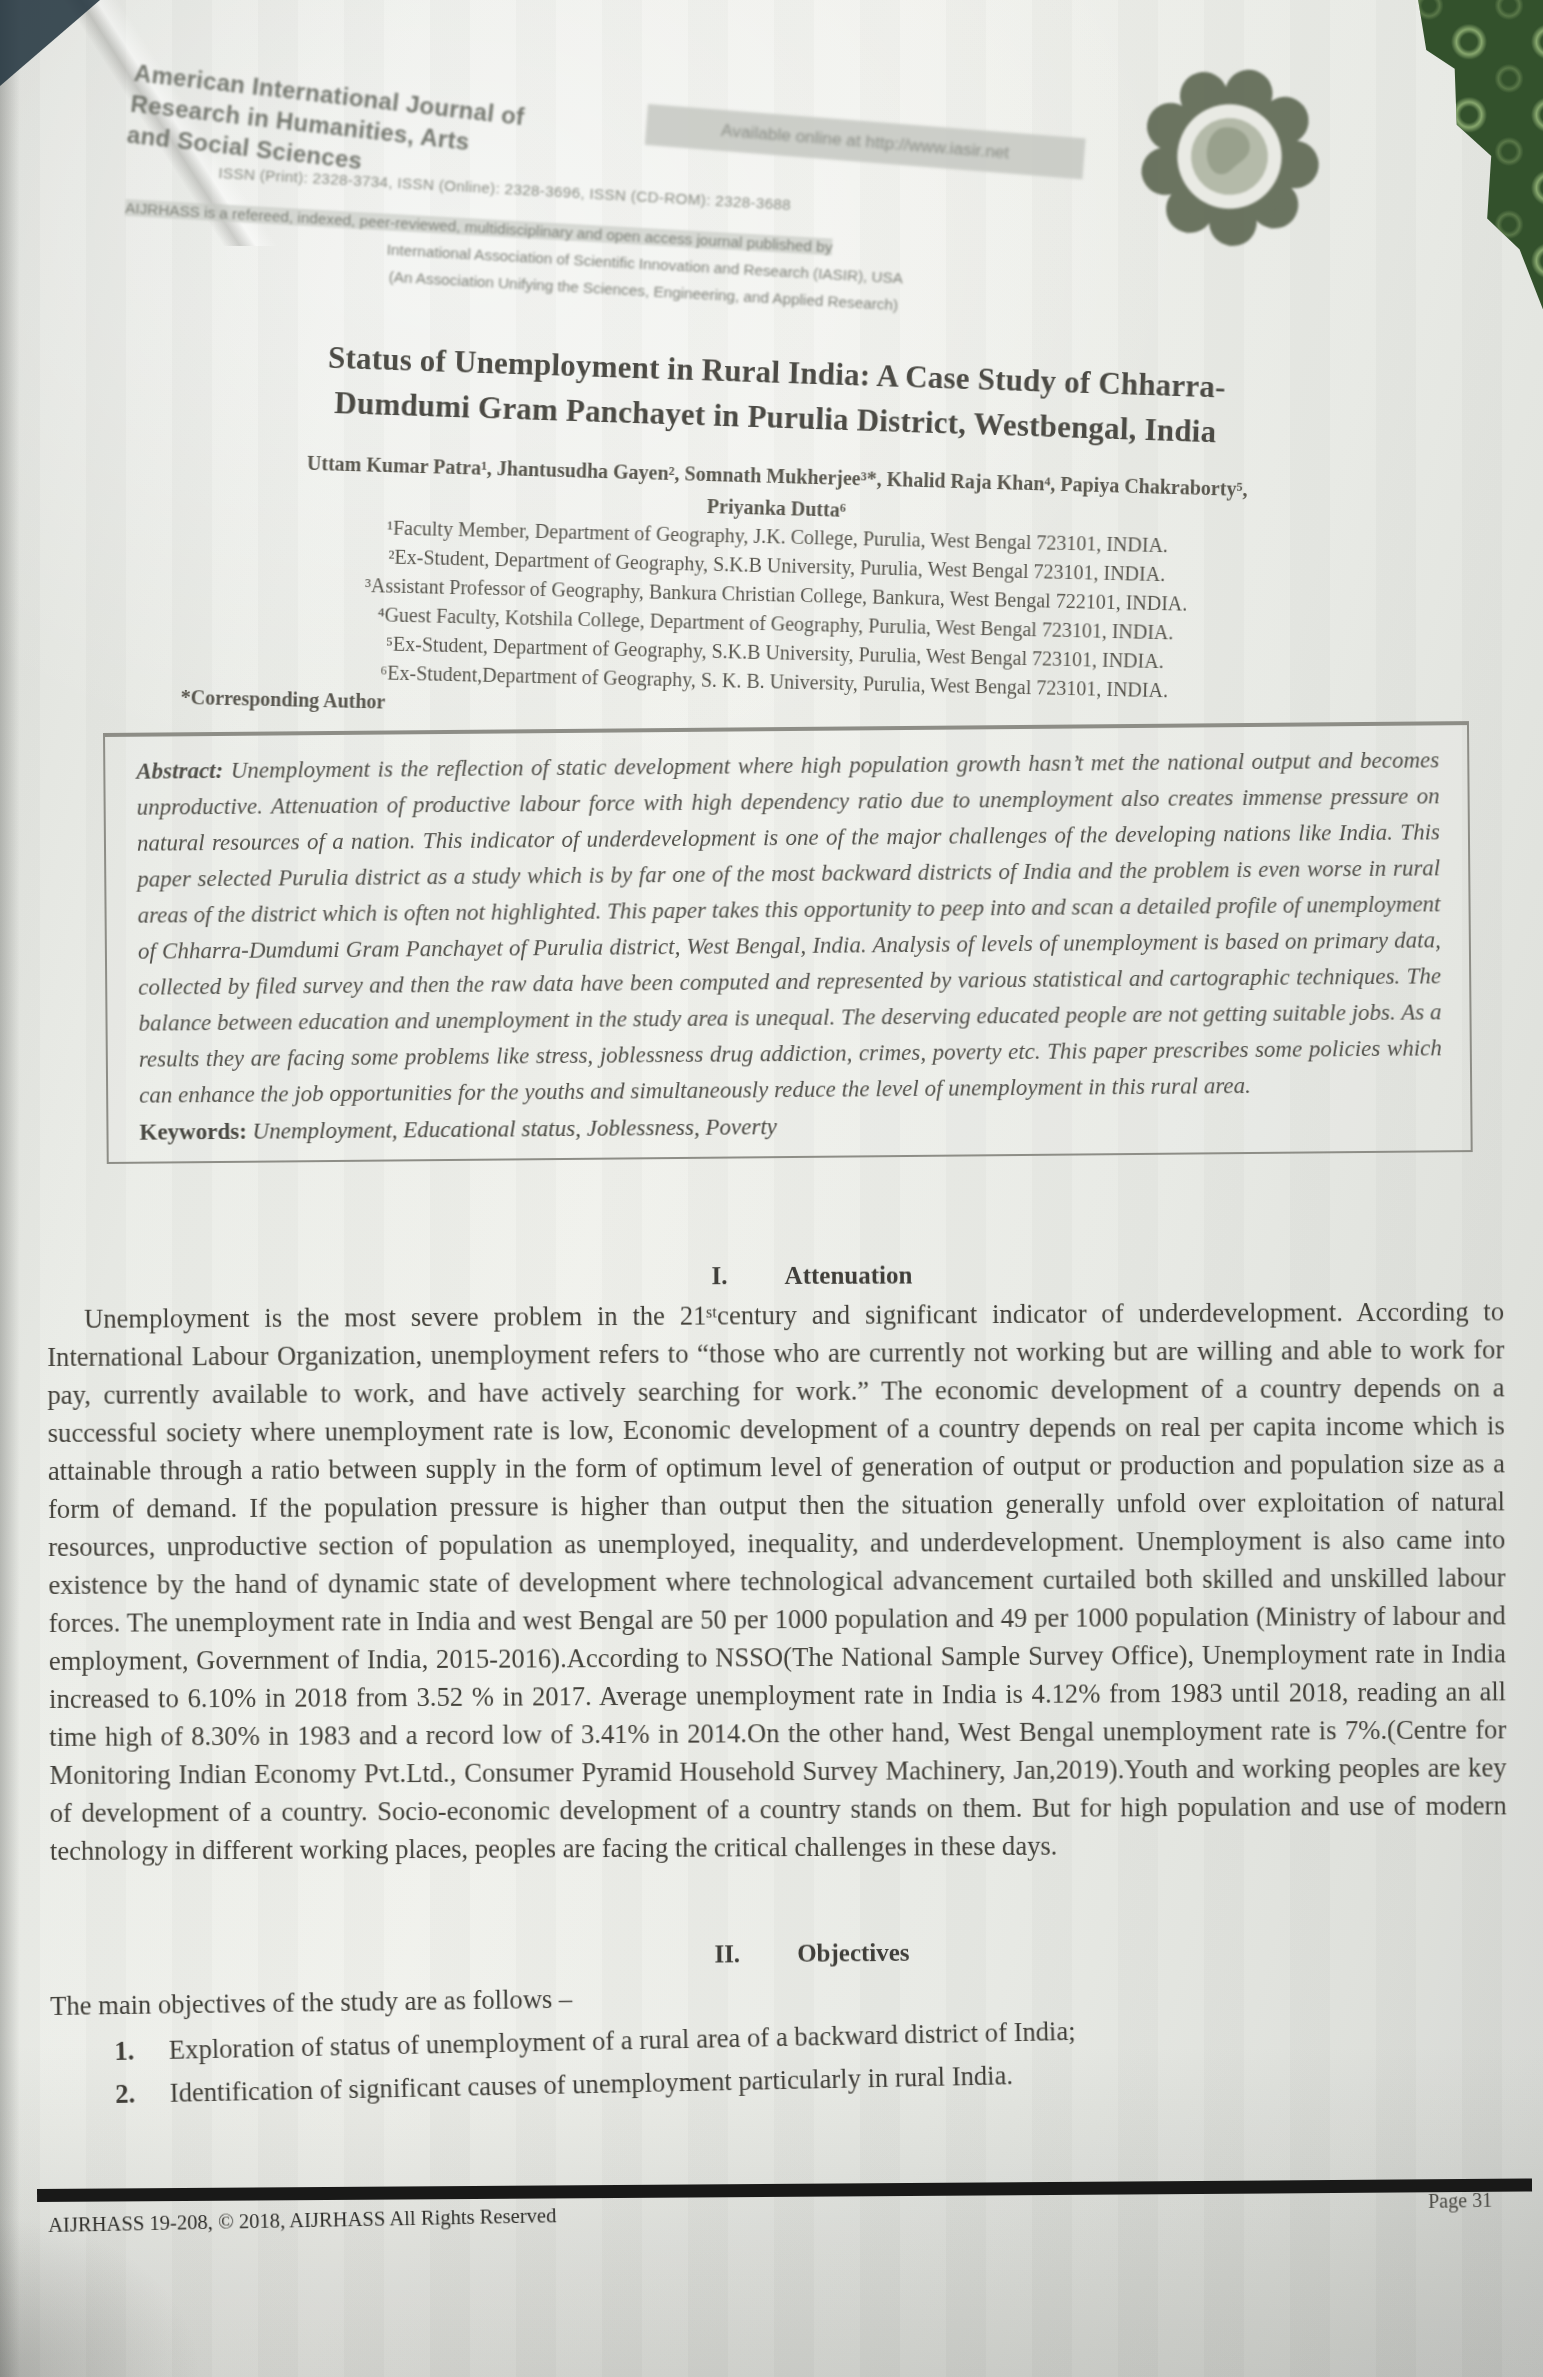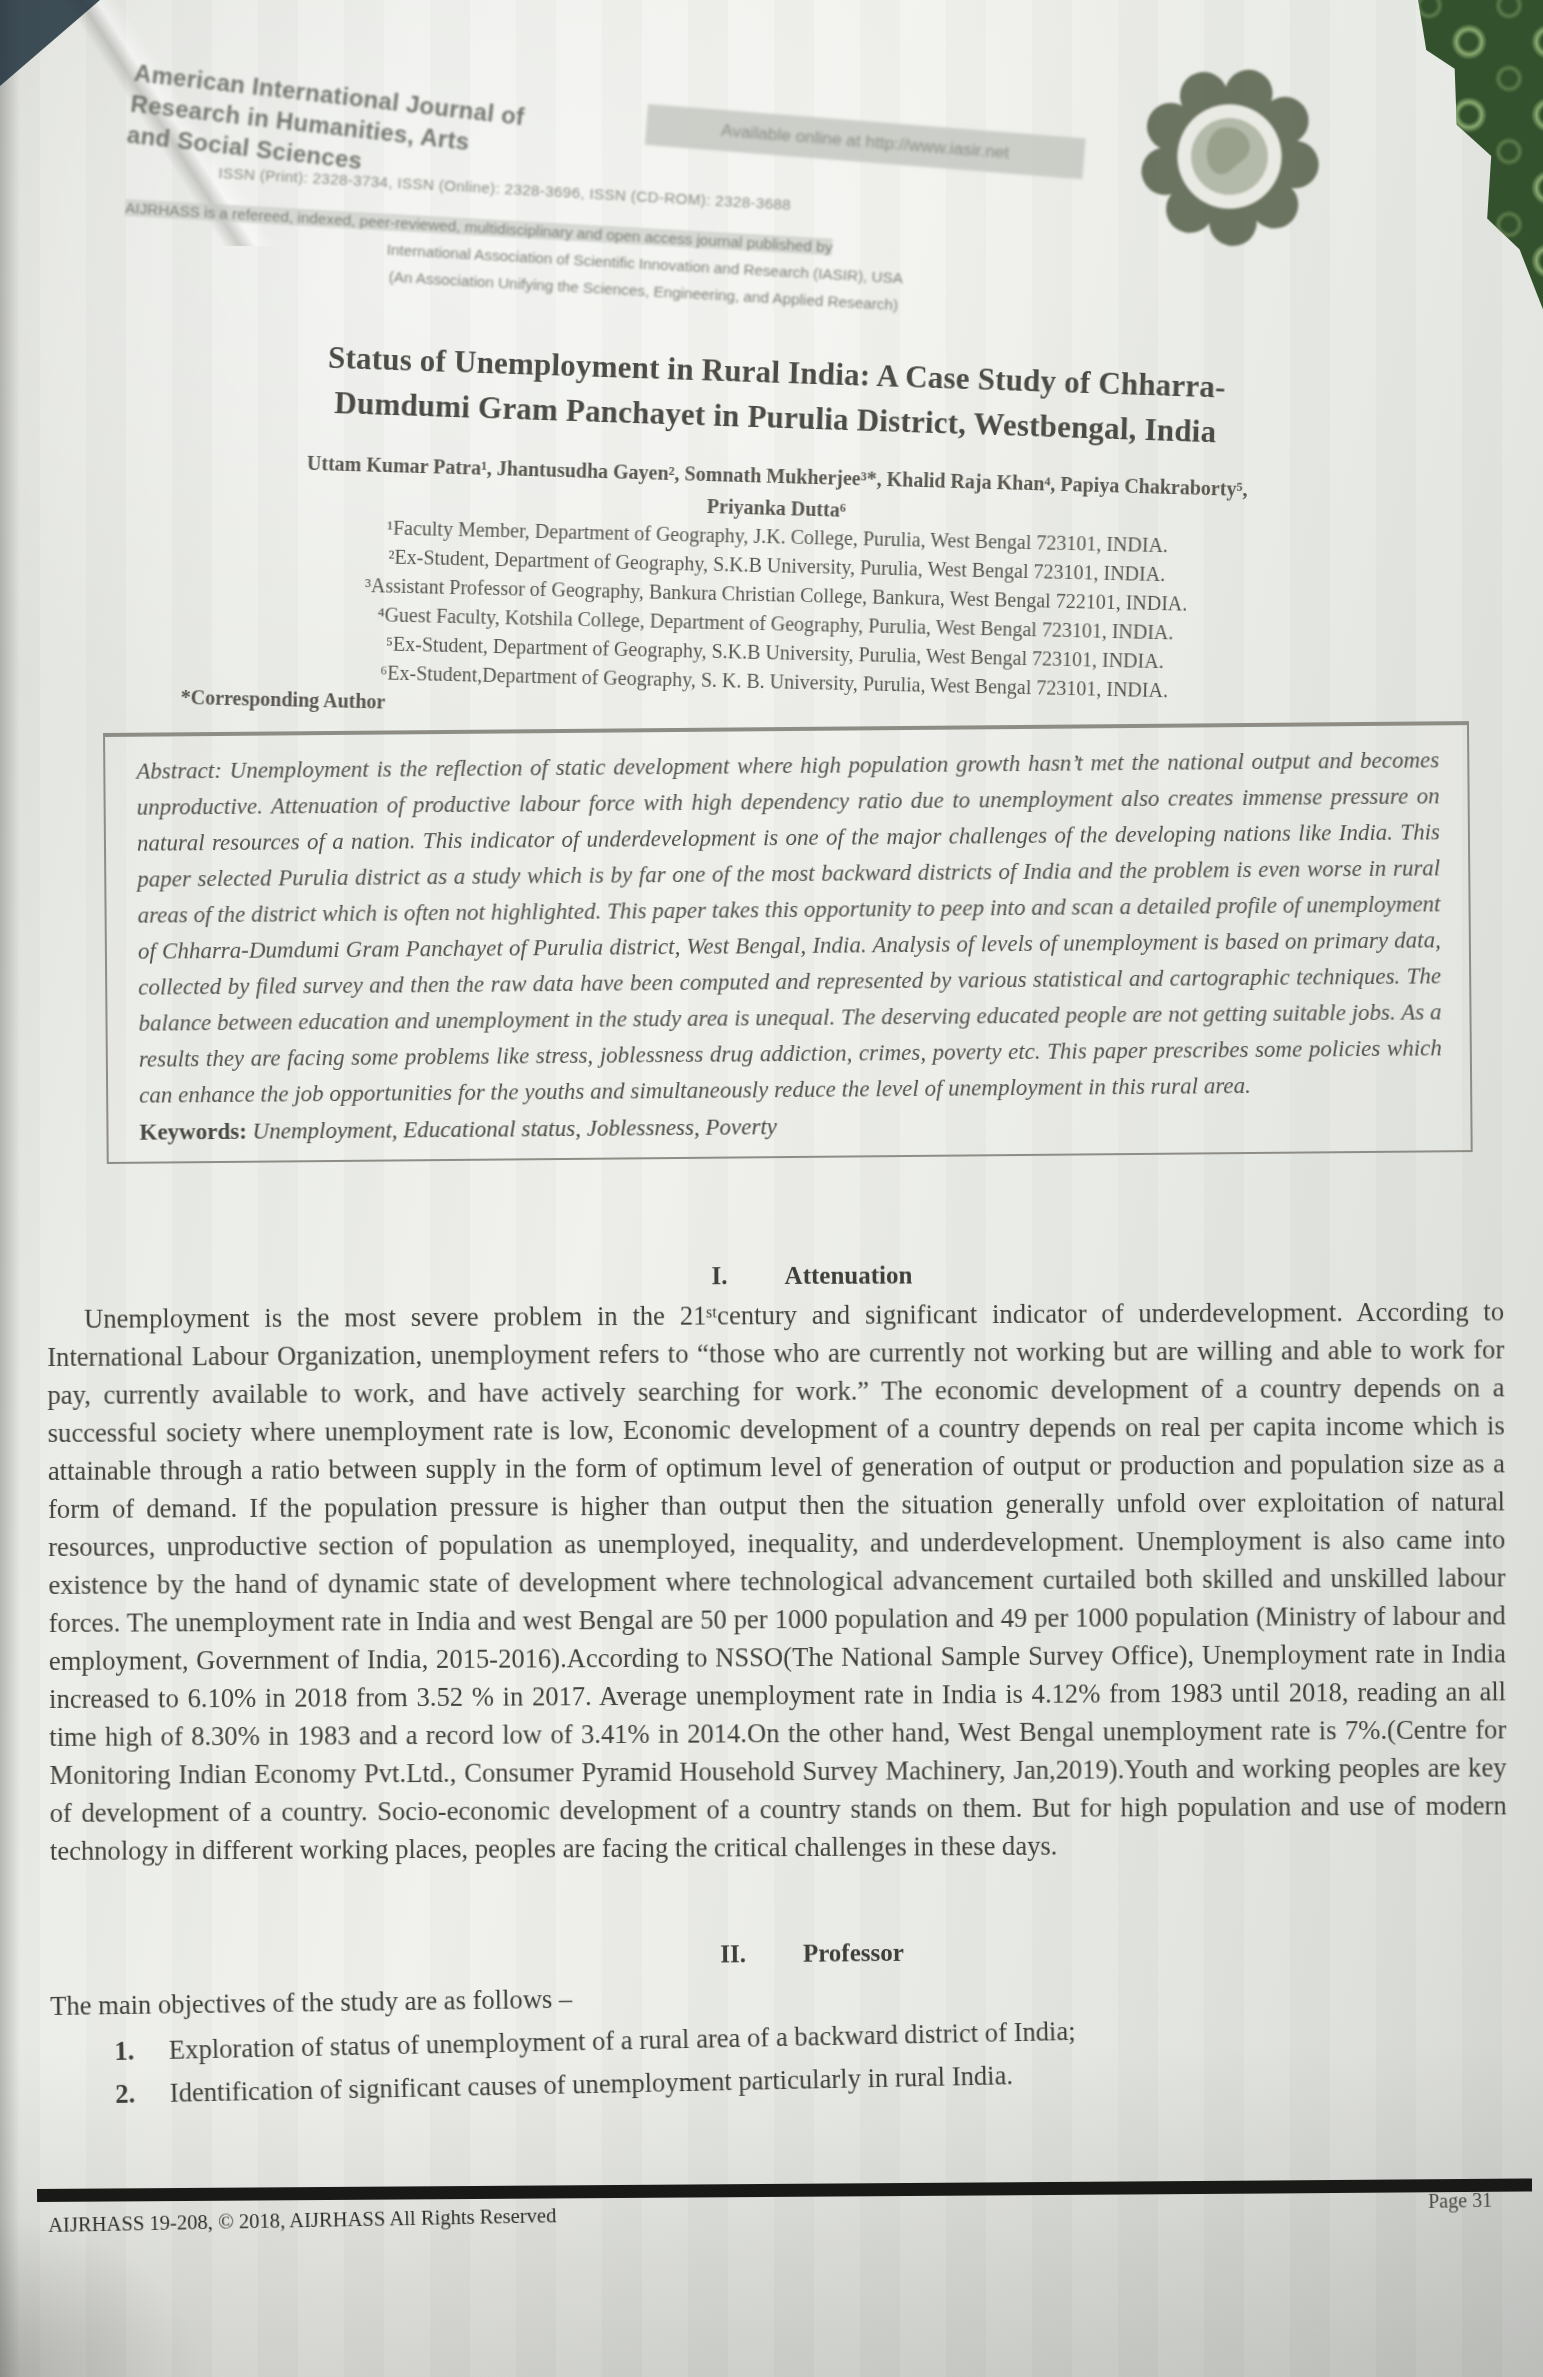--- a/index.html
+++ b/index.html
@@ -92,21 +92,21 @@
     left:103px;top:733px;width:1366px;
     transform:rotate(-.5deg);transform-origin:left top;
     border:2px solid #8d8d86;border-top-width:4px;
     padding:17.3px 28px 16px 31px;box-sizing:border-box;
     background:rgba(255,255,255,.06);
   }
   .abstract-text{
     font-style:italic;font-size:23px;line-height:36px;
     text-align:justify;color:#53524c;
   }
-  .abstract-text .lead{font-weight:normal;}
+  .abstract-text .lead{font-weight:bold;}
   .keywords{margin-top:5.3px;font-style:italic;font-size:23px;color:#4a4943;}
   .keywords .lead{font-weight:bold;font-style:normal;}
   
   .sec-head{
     left:0;top:0;width:1544px;text-align:center;padding-left:80px;box-sizing:border-box;
     font-weight:bold;font-size:25px;color:#3f3e39;
   }
   .sec-head .gap{display:inline-block;width:57px;}
   .h1{top:1262px;transform:rotate(-.2deg);}
   .h2{top:1940px;transform:rotate(-.5deg);}
@@ -216,21 +216,21 @@
   </div>
 </div>
 
 <div class="abs sec-head h1 b04">
   <span>I.</span><span class="gap"></span><span>Attenuation</span>
 </div>
 
 <div class="abs intro b04">Unemployment is the most severe problem in the 21ˢᵗcentury and significant indicator of underdevelopment. According to International Labour Organization, unemployment refers to “those who are currently not working but are willing and able to work for pay, currently available to work, and have actively searching for work.” The economic development of a country depends on a successful society where unemployment rate is low, Economic development of a country depends on real per capita income which is attainable through a ratio between supply in the form of optimum level of generation of output or production and population size as a form of demand. If the population pressure is higher than output then the situation generally unfold over exploitation of natural resources, unproductive section of population as unemployed, inequality, and underdevelopment. Unemployment is also came into existence by the hand of dynamic state of development where technological advancement curtailed both skilled and unskilled labour forces. The unemployment rate in India and west Bengal are 50 per 1000 population and 49 per 1000 population (Ministry of labour and employment, Government of India, 2015-2016).According to NSSO(The National Sample Survey Office), Unemployment rate in India increased to 6.10% in 2018 from 3.52 % in 2017. Average unemployment rate in India is 4.12% from 1983 until 2018, reading an all time high of 8.30% in 1983 and a record low of 3.41% in 2014.On the other hand, West Bengal unemployment rate is 7%.(Centre for Monitoring Indian Economy Pvt.Ltd., Consumer Pyramid Household Survey Machinery, Jan,2019).Youth and working peoples are key of development of a country. Socio-economic development of a country stands on them. But for high population and use of modern technology in different working places, peoples are facing the critical challenges in these days.</div>
 
 <div class="abs sec-head h2 b04">
-  <span>II.</span><span class="gap"></span><span>Professor</span>
+  <span>II.</span><span class="gap"></span><span>Objectives</span>
 </div>
 
 <div class="abs obj-lead b04">The main objectives of the study are as follows –</div>
 
 <div class="abs obj-list b04">
   <div class="obj-item">
     <span class="num">1.</span>
     <span>Exploration of status of unemployment of a rural area of a backward district of India;</span>
   </div>
   <div class="obj-item">

